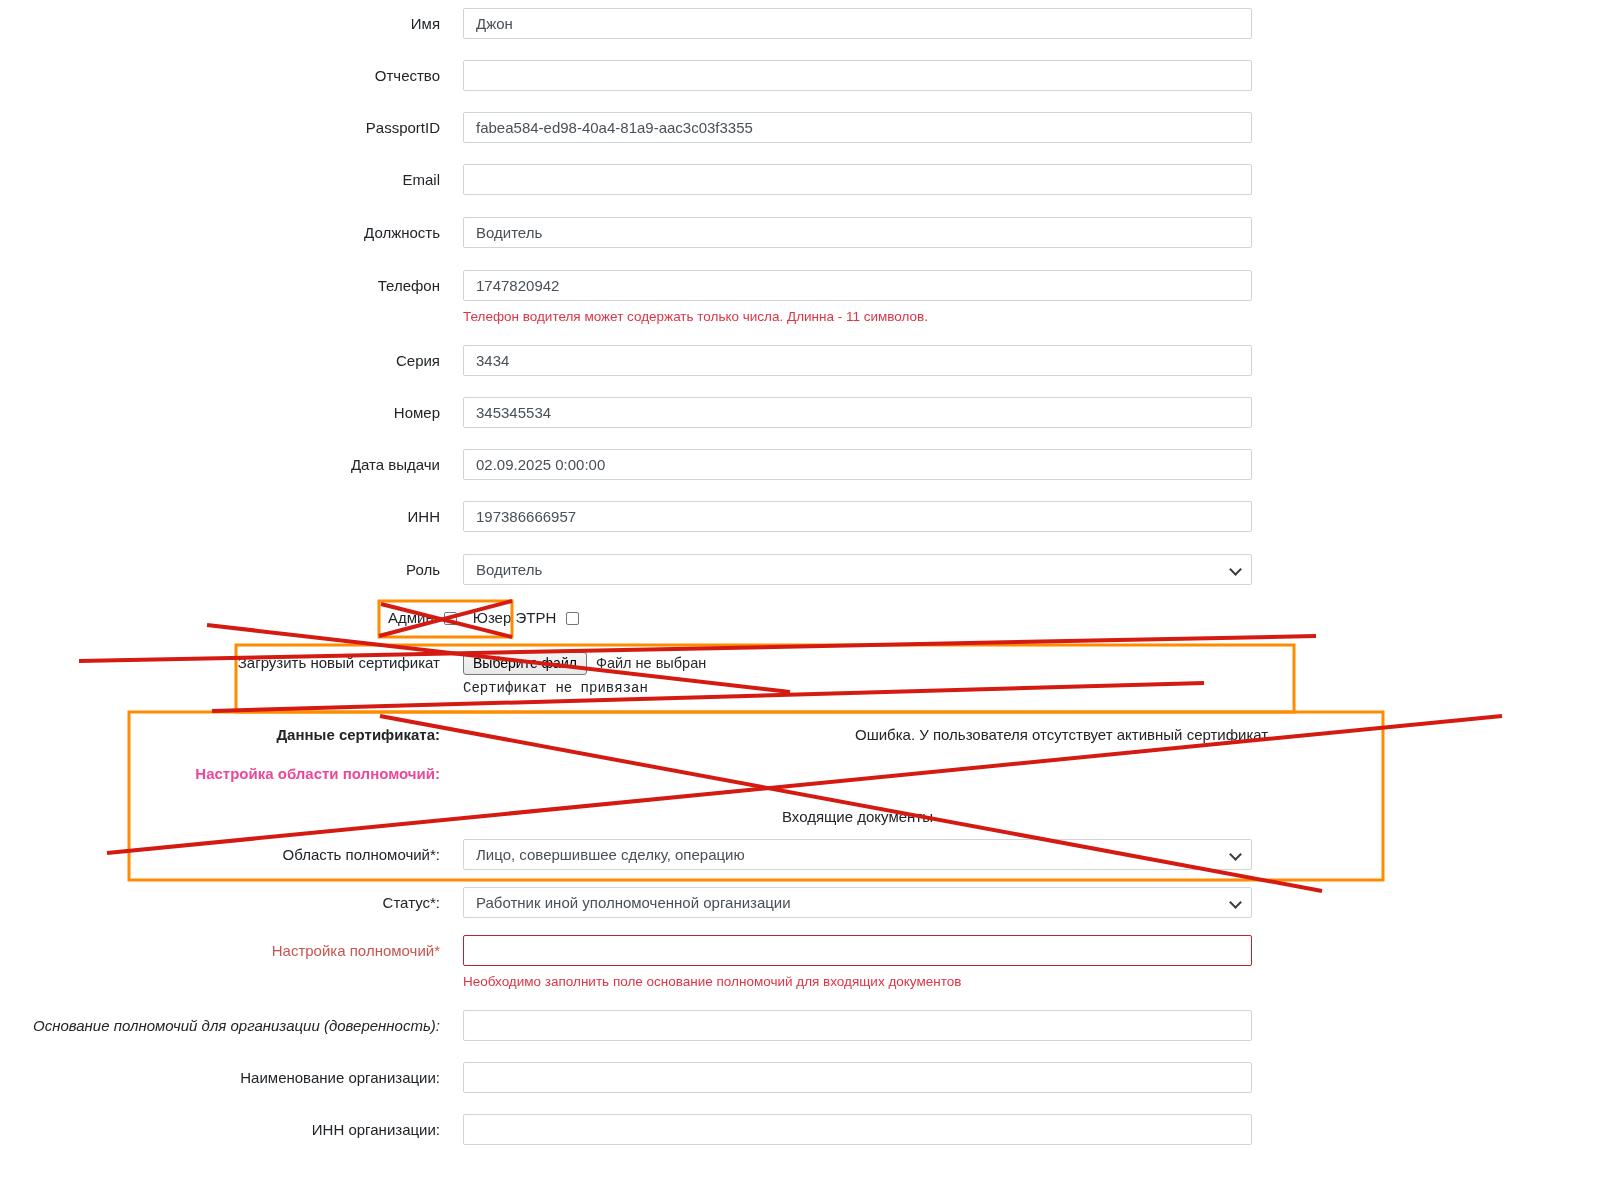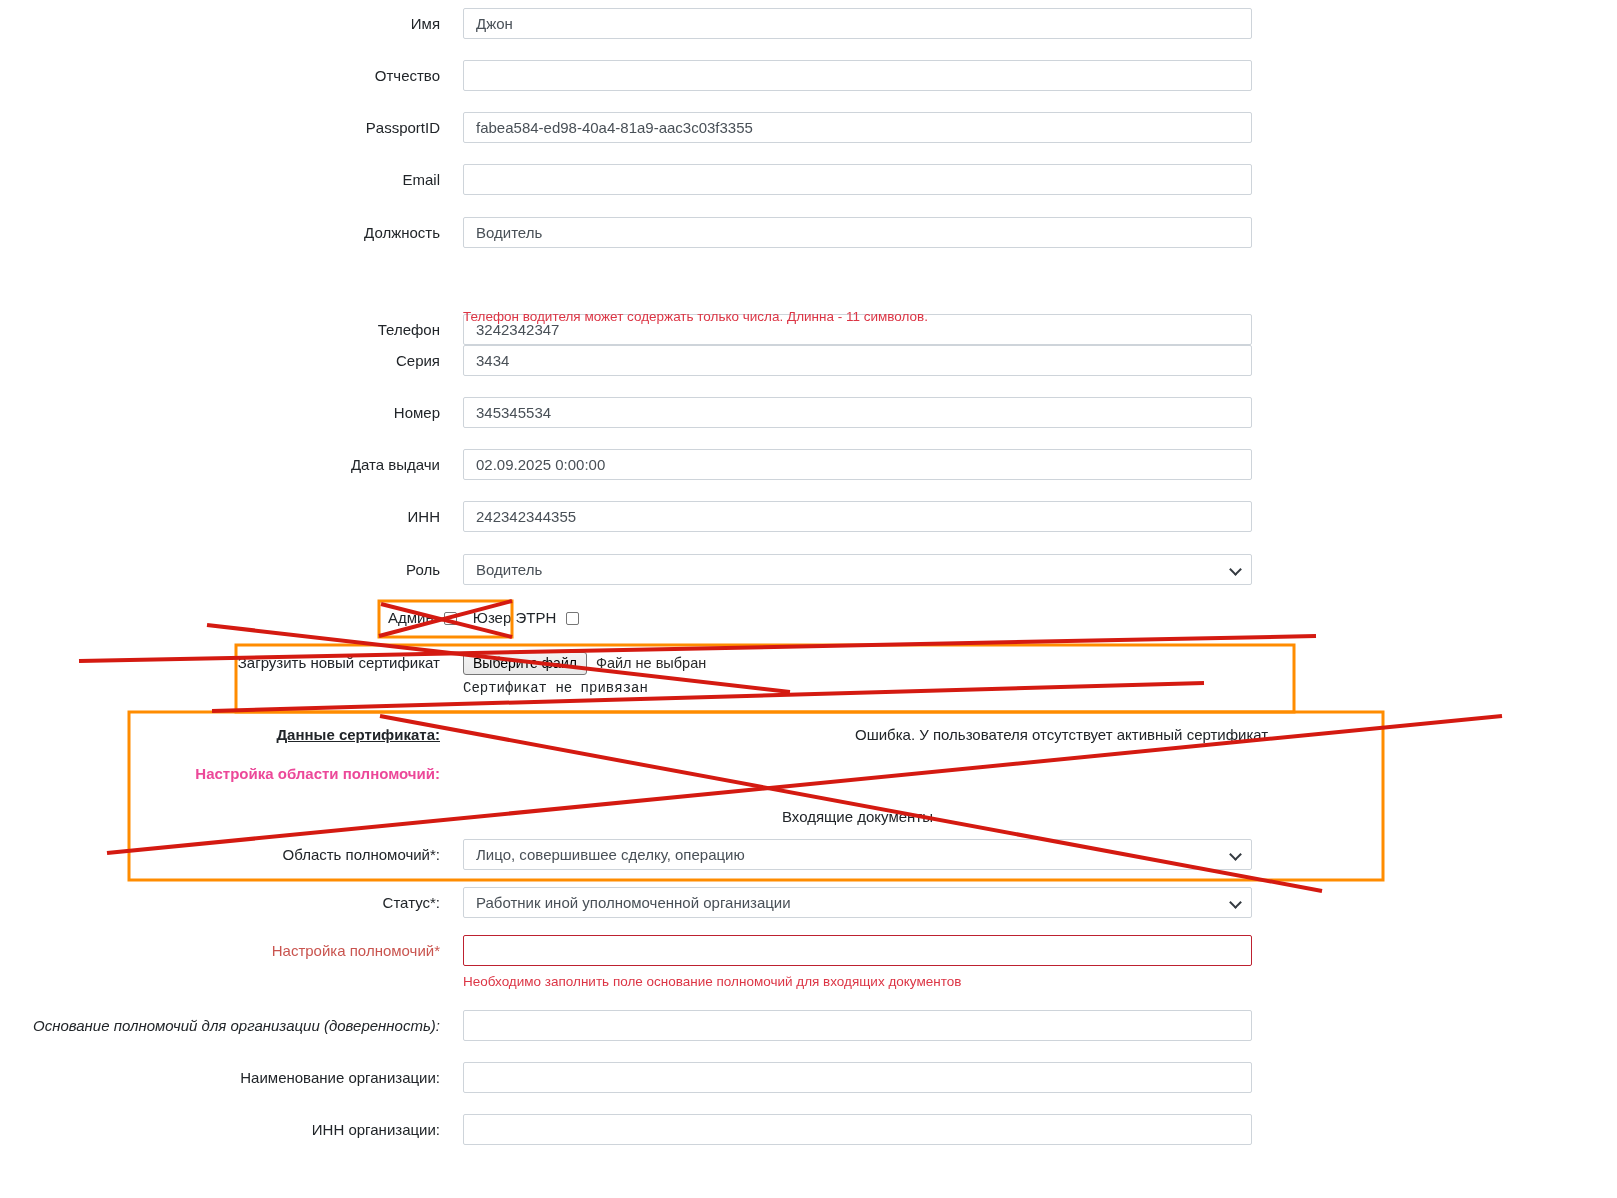--- a/index.html
+++ b/index.html
@@ -181,21 +181,20 @@
   
   .certdata-lbl {
     position: absolute;
     left: 0;
     top: 726px;
     width: 440px;
     text-align: right;
     font-weight: bold;
     font-size: 15px;
     color: #212529;
-    text-decoration: underline;
   }
   .certdata-val {
     position: absolute;
     left: 855px;
     top: 726px;
     font-size: 15px;
     color: #212529;
     white-space: nowrap;
   }
   .scope-heading {
@@ -255,24 +254,24 @@
         <div class="fieldwrap">
           <div class="ctl"></div>
         </div>
       </div>
       <div class="row" style="top: 217px;">
         <div class="lbl">Должность</div>
         <div class="fieldwrap">
           <div class="ctl">Водитель</div>
         </div>
       </div>
-      <div class="row" style="top: 270px; margin-top: 44px;">
+      <div class="row" style="top: 270px;">
         <div class="lbl">Телефон</div>
         <div class="fieldwrap">
-          <div class="ctl">3242342347</div>
+          <div class="ctl">1747820942</div>
         </div>
       </div>
       <div class="row" style="top: 345px;">
         <div class="lbl">Серия</div>
         <div class="fieldwrap">
           <div class="ctl">3434</div>
         </div>
       </div>
       <div class="row" style="top: 397px;">
         <div class="lbl">Номер</div>
@@ -282,21 +281,21 @@
       </div>
       <div class="row" style="top: 449px;">
         <div class="lbl">Дата выдачи</div>
         <div class="fieldwrap">
           <div class="ctl">02.09.2025 0:00:00</div>
         </div>
       </div>
       <div class="row" style="top: 501px;">
         <div class="lbl">ИНН</div>
         <div class="fieldwrap">
-          <div class="ctl">242342344355</div>
+          <div class="ctl">197386666957</div>
         </div>
       </div>
       <div class="row" style="top: 554px;">
         <div class="lbl">Роль</div>
         <div class="fieldwrap">
           <div class="selwrap">
             <div class="ctl">Водитель</div>
             <span class="chev"></span>
           </div>
         </div>

